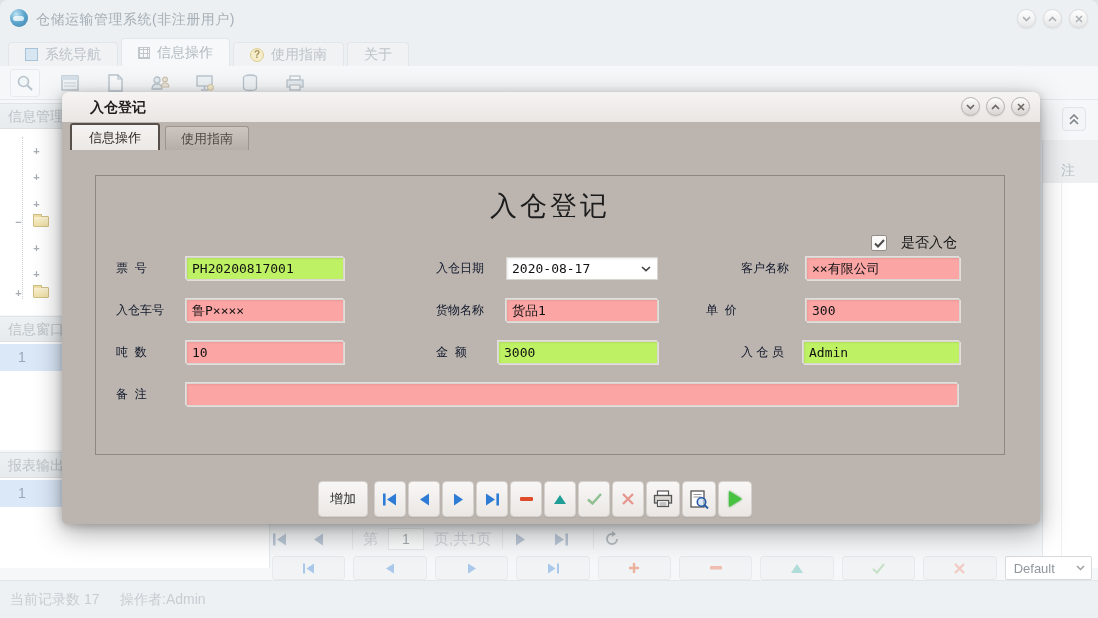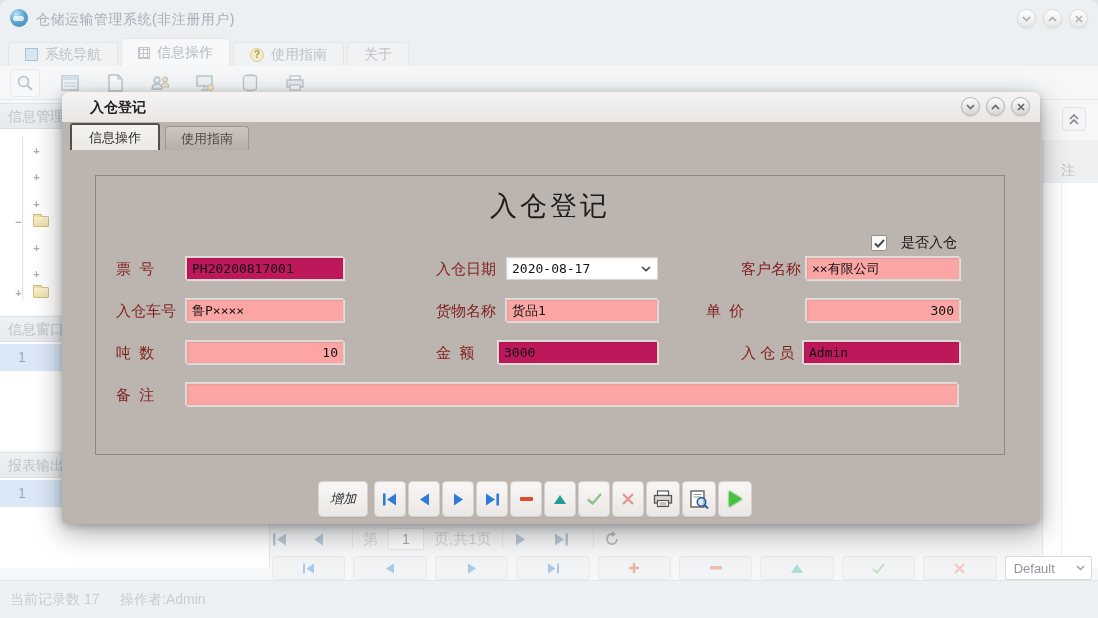--- a/index.html
+++ b/index.html
@@ -93,32 +93,32 @@
   .dlg-body { position:absolute; left:0; top:58px; width:100%; height:374px; background:#bcb5af; }
 
   .form-panel { position:absolute; left:33px; top:25px; width:910px; height:280px; border:1px solid #8e8882; }
   .form-heading { position:absolute; left:0; top:12px; width:100%; text-align:center; font-size:27px; color:#1c1c1c; letter-spacing:3px; }
   .chkwrap { position:absolute; left:775px; top:58px; display:flex; align-items:center; gap:14px; }
   .chkbox { width:16px; height:16px; background:#fbfaf9; border:1px solid #948e88; border-radius:2px;
             display:flex; align-items:center; justify-content:center; }
   .chklabel { font-size:14px; color:#141414; }
 
   .frow { position:absolute; left:0; width:100%; height:26px; }
-  .flabel { position:absolute; top:0; font-size:15px; color:#7f1d1d; line-height:25px; white-space:pre; }
+  .flabel { position:absolute; top:0; font-size:12px; color:#0f172a; line-height:25px; white-space:pre; }
   .fbox { position:absolute; top:1px; height:23px; background:#fca5a5; border:1px solid #d9d5d0;
           box-shadow:inset 1px 1px 2px rgba(0,0,0,.08), -1px -1px 0 rgba(255,255,255,.55), 1px 1px 0 rgba(255,255,255,.55); }
   .fbox input { width:100%; height:100%; border:none; outline:none; background:transparent; padding:0 5px;
                 font-family:"DejaVu Sans Mono", monospace; font-size:13px; color:#111; }
-  .fbox.ro { background:#be185d; }
-  .fbox input.ralign { text-align:right; }
+  .fbox.ro { background:#bef264; }
+  .fbox input.ralign { text-align:left; }
   .fsel { position:absolute; top:1px; height:23px; background:#ffffff; border:1px solid #d9d5d0;
           box-shadow:inset 1px 1px 2px rgba(0,0,0,.08); display:flex; align-items:center; justify-content:space-between; padding:0 6px 0 5px; }
   .fsel .val { font-family:"DejaVu Sans Mono", monospace; font-size:13px; color:#111; }
 
-  .dlg-btnbar { position:absolute; left:256px; top:331px; height:36px; display:flex; gap:2px;font-style:italic; }
+  .dlg-btnbar { position:absolute; left:256px; top:331px; height:36px; display:flex; gap:2px; }
   .dbtn { height:36px; background:linear-gradient(#f9f7f6,#eae7e4); border:1px solid #d5d1cc; border-radius:4px;
           display:flex; align-items:center; justify-content:center; box-shadow:0 1px 1px rgba(0,0,0,.06); }
   .dbtn.text { width:50px; font-size:13px; color:#2b2b2b; margin-right:4px; }
   .dbtn.ic { width:32px; }
   .dbtn.wide { width:34px; }
   .tri-up { width:0; height:0; border-left:6px solid transparent; border-right:6px solid transparent; border-bottom:9px solid #1f9e97; }
   .minus-glyph { width:13px; height:4px; background:#df4b2b; border-radius:1px; }
   .play-tri { width:0; height:0; border-top:8px solid transparent; border-bottom:8px solid transparent; border-left:13px solid #47c341; filter:drop-shadow(0 0 1px #2f9e2c); }
 
   svg { display:block; }

